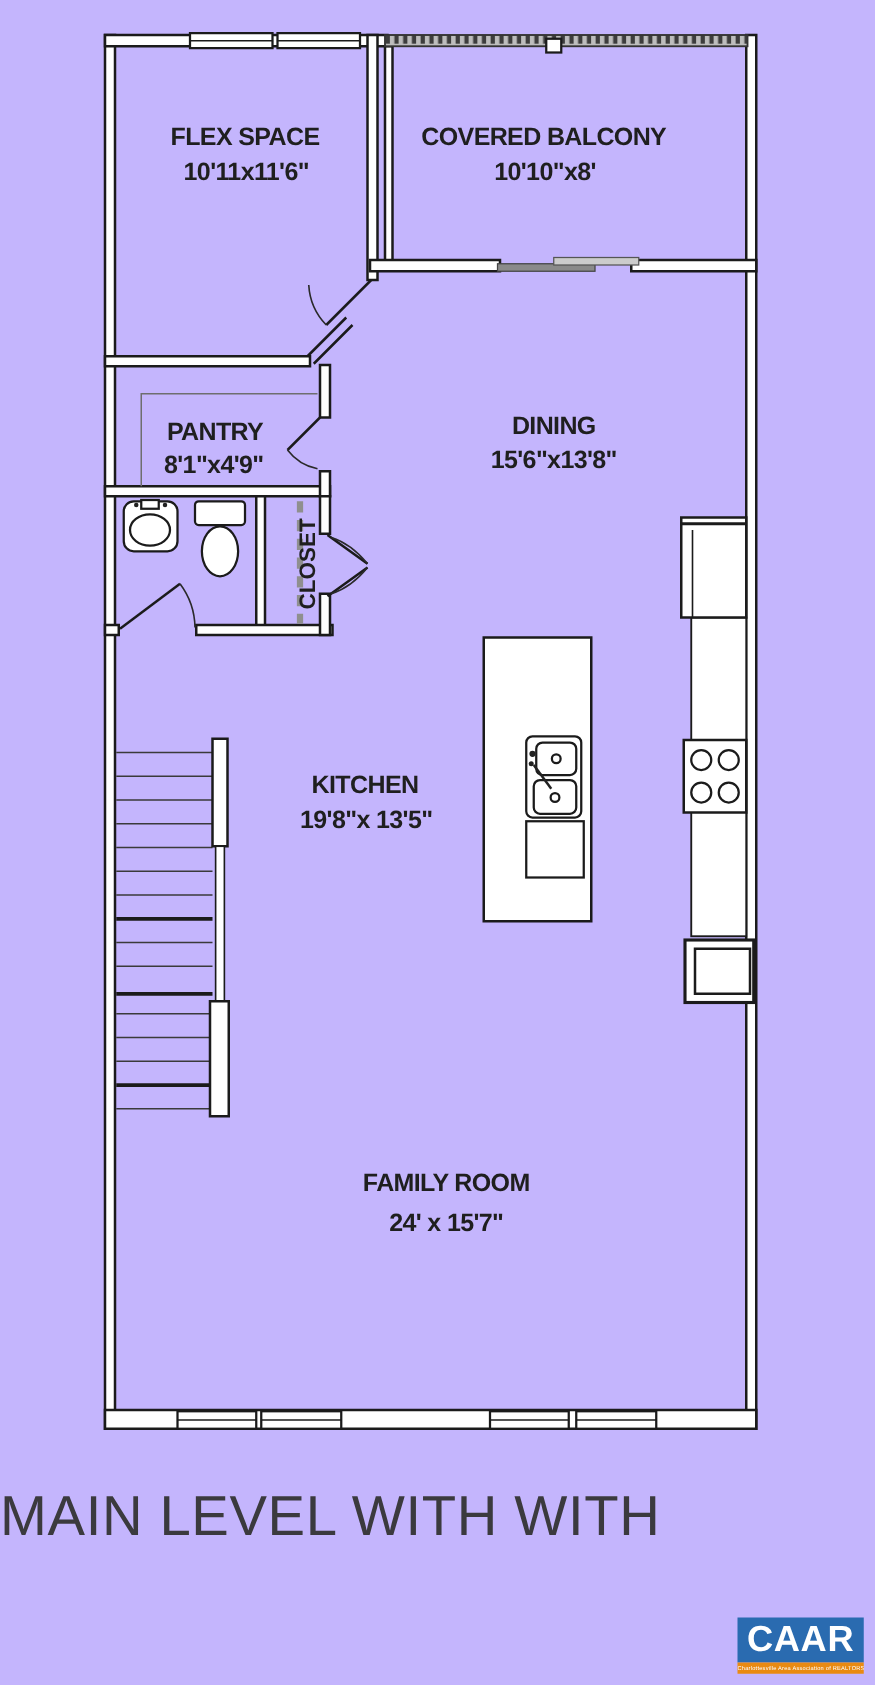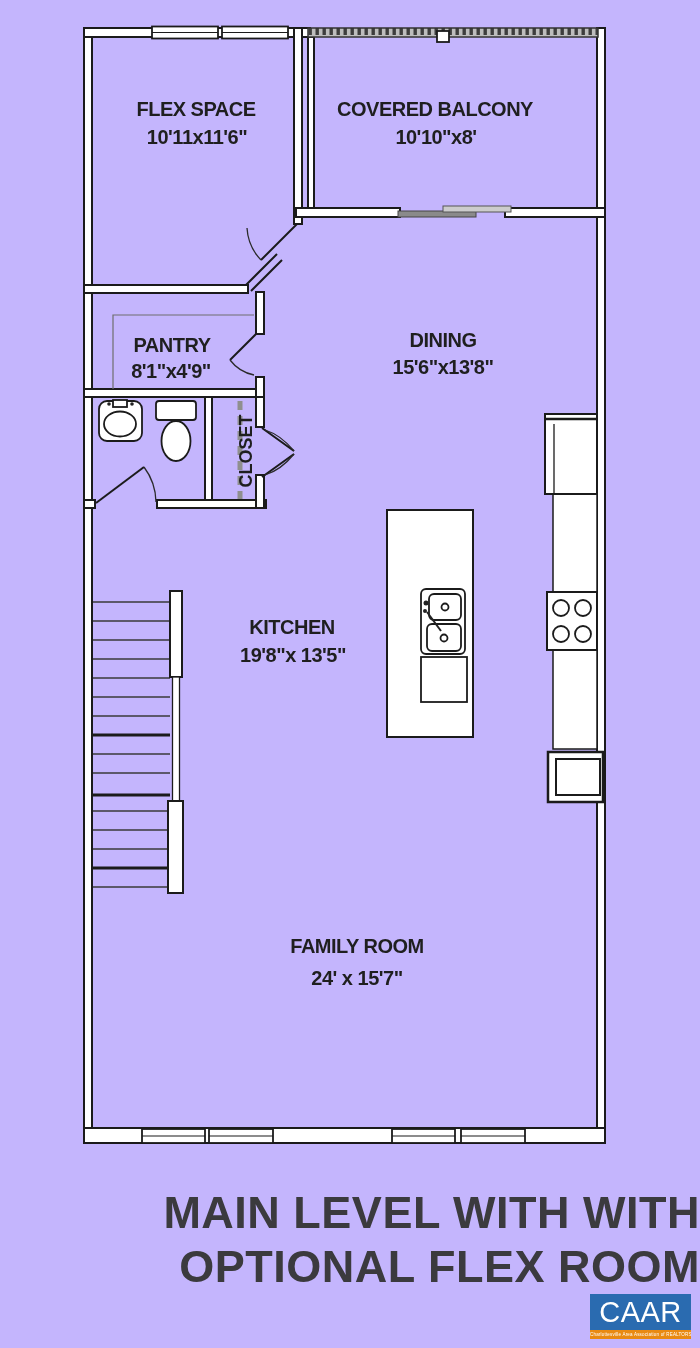--- a/index.html
+++ b/index.html
@@ -16,26 +16,26 @@
   .tread{fill:none;stroke:#3a3a3a;stroke-width:1.3;}
   .tread-heavy{fill:none;stroke:#1b1b1b;stroke-width:3;}
 
   .room-name{font-family:"Liberation Sans",sans-serif;font-weight:bold;font-size:20px;
              fill:#1f1f1f;text-anchor:middle;letter-spacing:-0.5px;}
   .room-dims{font-family:"Liberation Sans",sans-serif;font-weight:bold;font-size:20px;
              fill:#1f1f1f;text-anchor:middle;letter-spacing:-0.5px;}
   .closet-name{font-family:"Liberation Sans",sans-serif;font-weight:bold;font-size:18px;
              fill:#1f1f1f;text-anchor:middle;letter-spacing:0px;}
 
-  .title-block{position:absolute;left:0;top:1186px;width:700px;text-align:right;
-               color:#3b3a3e;font-size:45px;line-height:54px;letter-spacing:0.5px;font-weight:700;}
+  .title-block{position:absolute;left:0;top:1186px;width:700px;text-align:left;
+               color:#3b3a3e;font-size:45px;line-height:54px;letter-spacing:0.5px;font-weight:400;}
 
   .caar{position:absolute;left:590px;top:1294px;width:101px;}
   .caar-main{background:#2a6bb0;color:#ffffff;height:36px;display:flex;align-items:center;
-             justify-content:center;font-weight:normal;font-size:29px;letter-spacing:0.5px;}
+             justify-content:center;font-weight:bold;font-size:29px;letter-spacing:0.5px;}
   .caar-tag{background:#e98a12;color:#ffffff;height:9px;font-size:4.5px;line-height:9px;
             text-align:center;white-space:nowrap;overflow:hidden;letter-spacing:0.2px;}
 </style>
 </head>
 <body>
 
 <div class="canvas">
 
   <svg class="plan" width="700" height="1160" viewBox="0 0 700 1160">
     <defs>
@@ -199,21 +199,20 @@
       <text class="room-name" x="292" y="634">KITCHEN</text>
       <text class="room-dims" x="293" y="662">19'8"x 13'5"</text>
 
       <text class="room-name" x="357" y="953">FAMILY ROOM</text>
       <text class="room-dims" x="357" y="985">24' x 15'7"</text>
     </g>
   </svg>
 
   <div class="title-block">
     <div>MAIN LEVEL WITH WITH</div>
-    <div>OPTIONAL FLEX ROOM</div>
   </div>
 
   <div class="caar">
     <div class="caar-main">CAAR</div>
     <div class="caar-tag">Charlottesville Area Association of REALTORS®</div>
   </div>
 
 </div>
 
 </body></html>

